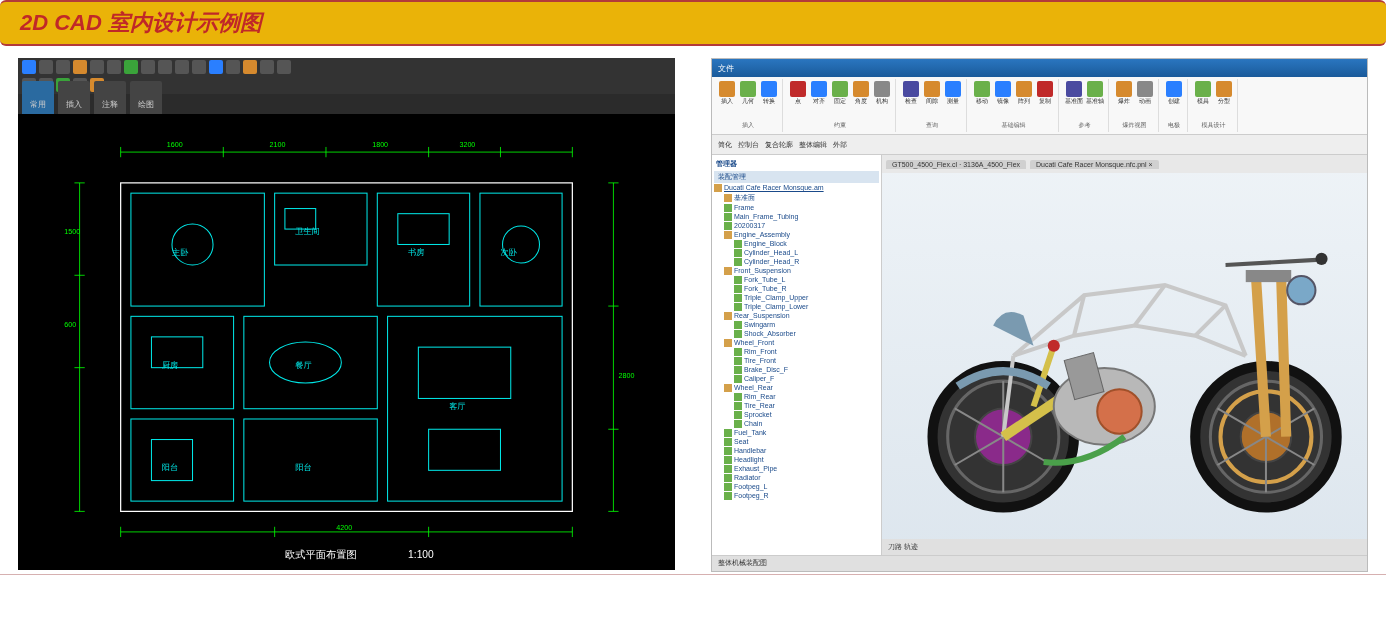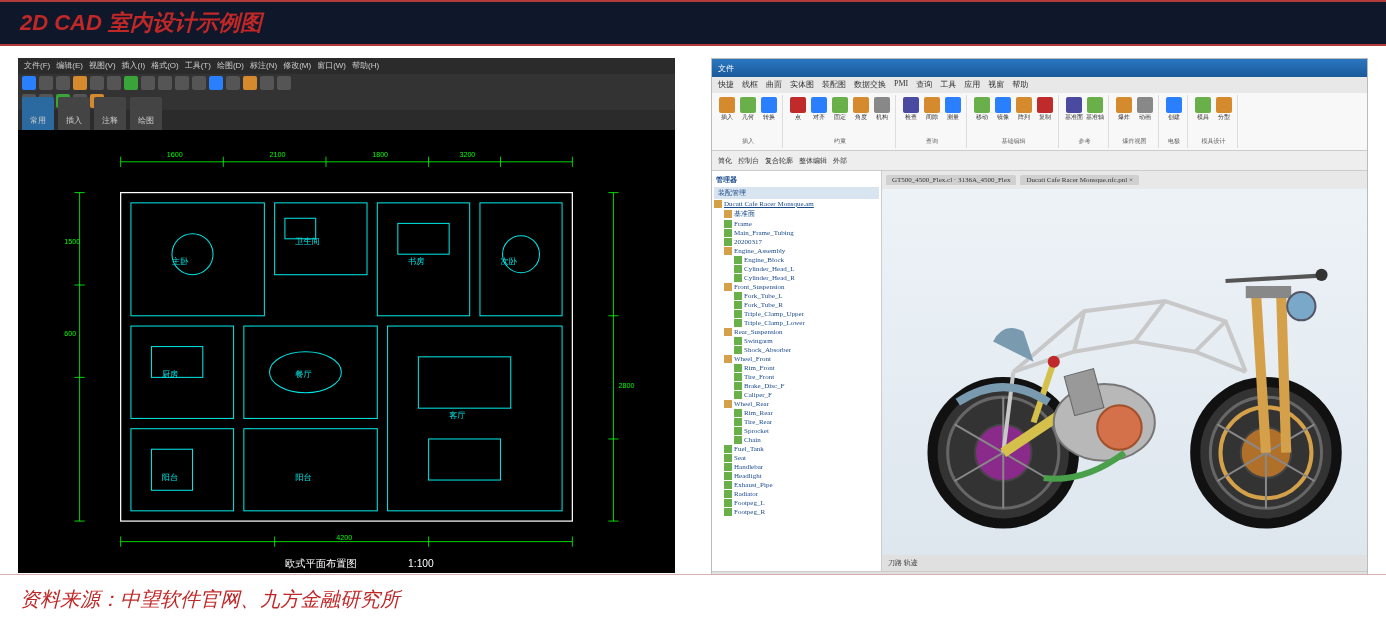--- a/index.html
+++ b/index.html
@@ -9,21 +9,22 @@
       font-family: "Microsoft YaHei", "SimSun", sans-serif;
       background: #fff;
       position: relative;
     }
     .header-row {
       display: flex;
       width: 100%;
       height: 46px;
       border-top: 2px solid #b33a3a;
       border-bottom: 2px solid #b33a3a;
-      background: #0f172a;
+      background: #eab308;
+      border-radius: 6px;
     }
     .header-cell {
       flex: 1;
       display: flex;
       align-items: center;
       padding-left: 20px;
       font-size: 22px;
       font-weight: bold;
       font-style: italic;
       color: #c02828;
@@ -104,21 +105,20 @@
     .fp-title { fill: #ffffff; font-size: 10px; }
     
     .cad3d-window {
       flex: 1;
       background: #f0f0f0;
       display: flex;
       flex-direction: column;
       font-size: 9px;
       color: #333;
       border: 1px solid #bbb;
-      font-family: Liberation Serif, serif;
     }
     .cad3d-titlebar {
       height: 18px;
       background: linear-gradient(#2a76c0,#1a5a9a);
       display: flex;
       align-items: center;
       padding: 0 6px;
       font-size: 8px;
       color: #fff;
     }
@@ -252,33 +252,20 @@
 <body>
 
 <div class="header-row">
   <div class="header-cell">2D CAD 室内设计示例图</div>
 </div>
 
 <div class="content-row">
 
   <div class="panel">
     <div class="cad2d-window">
-      <div class="cad2d-menubar" id="cad2d-menubar">
-          <span>文件(F)</span>
-          <span>编辑(E)</span>
-          <span>视图(V)</span>
-          <span>插入(I)</span>
-          <span>格式(O)</span>
-          <span>工具(T)</span>
-          <span>绘图(D)</span>
-          <span>标注(N)</span>
-          <span>修改(M)</span>
-          <span>窗口(W)</span>
-          <span>帮助(H)</span>
-        </div>
       <div class="cad2d-toolbar">
         <div class="tb-icon blue"></div>
         <div class="tb-icon"></div>
         <div class="tb-icon"></div>
         <div class="tb-icon orange"></div>
         <div class="tb-icon"></div>
         <div class="tb-icon"></div>
         <div class="tb-icon green"></div>
         <div class="tb-icon"></div>
         <div class="tb-icon"></div>
@@ -378,34 +365,20 @@
         </svg>
       </div>
     </div>
   </div>
 
   <div class="panel">
     <div class="cad3d-window">
       <div class="cad3d-titlebar">
         <span>文件</span>
       </div>
-      <div class="cad3d-menubar" id="cad3d-menubar">
-          <span>快捷</span>
-          <span>线框</span>
-          <span>曲面</span>
-          <span>实体图</span>
-          <span>装配图</span>
-          <span>数据交换</span>
-          <span>PMI</span>
-          <span>查询</span>
-          <span>工具</span>
-          <span>应用</span>
-          <span>视窗</span>
-          <span>帮助</span>
-        </div>
       <div class="cad3d-ribbon" id="cad3d-ribbon">
           <div class="rib-group">
             <div class="rib-icons">
               <div class="rib-icon">
                 <div class="rib-icon-shape" style="background: rgb(214, 138, 46);"></div>
                 <div style="font-size: 6px;">插入</div>
               </div>
               <div class="rib-icon">
                 <div class="rib-icon-shape" style="background: rgb(106, 176, 74);"></div>
                 <div style="font-size: 6px;">几何</div>
@@ -757,14 +730,13 @@
       </div>
       <div class="vp-status" style="border-top:1px solid #ccc;">
         <span>整体机械装配图</span>
       </div>
     </div>
   </div>
 
 </div>
 
 <div class="footer-row">
-  <span>资料来源：中望软件官网、九方金融研究所</span>
 </div>
 
 </body></html>

